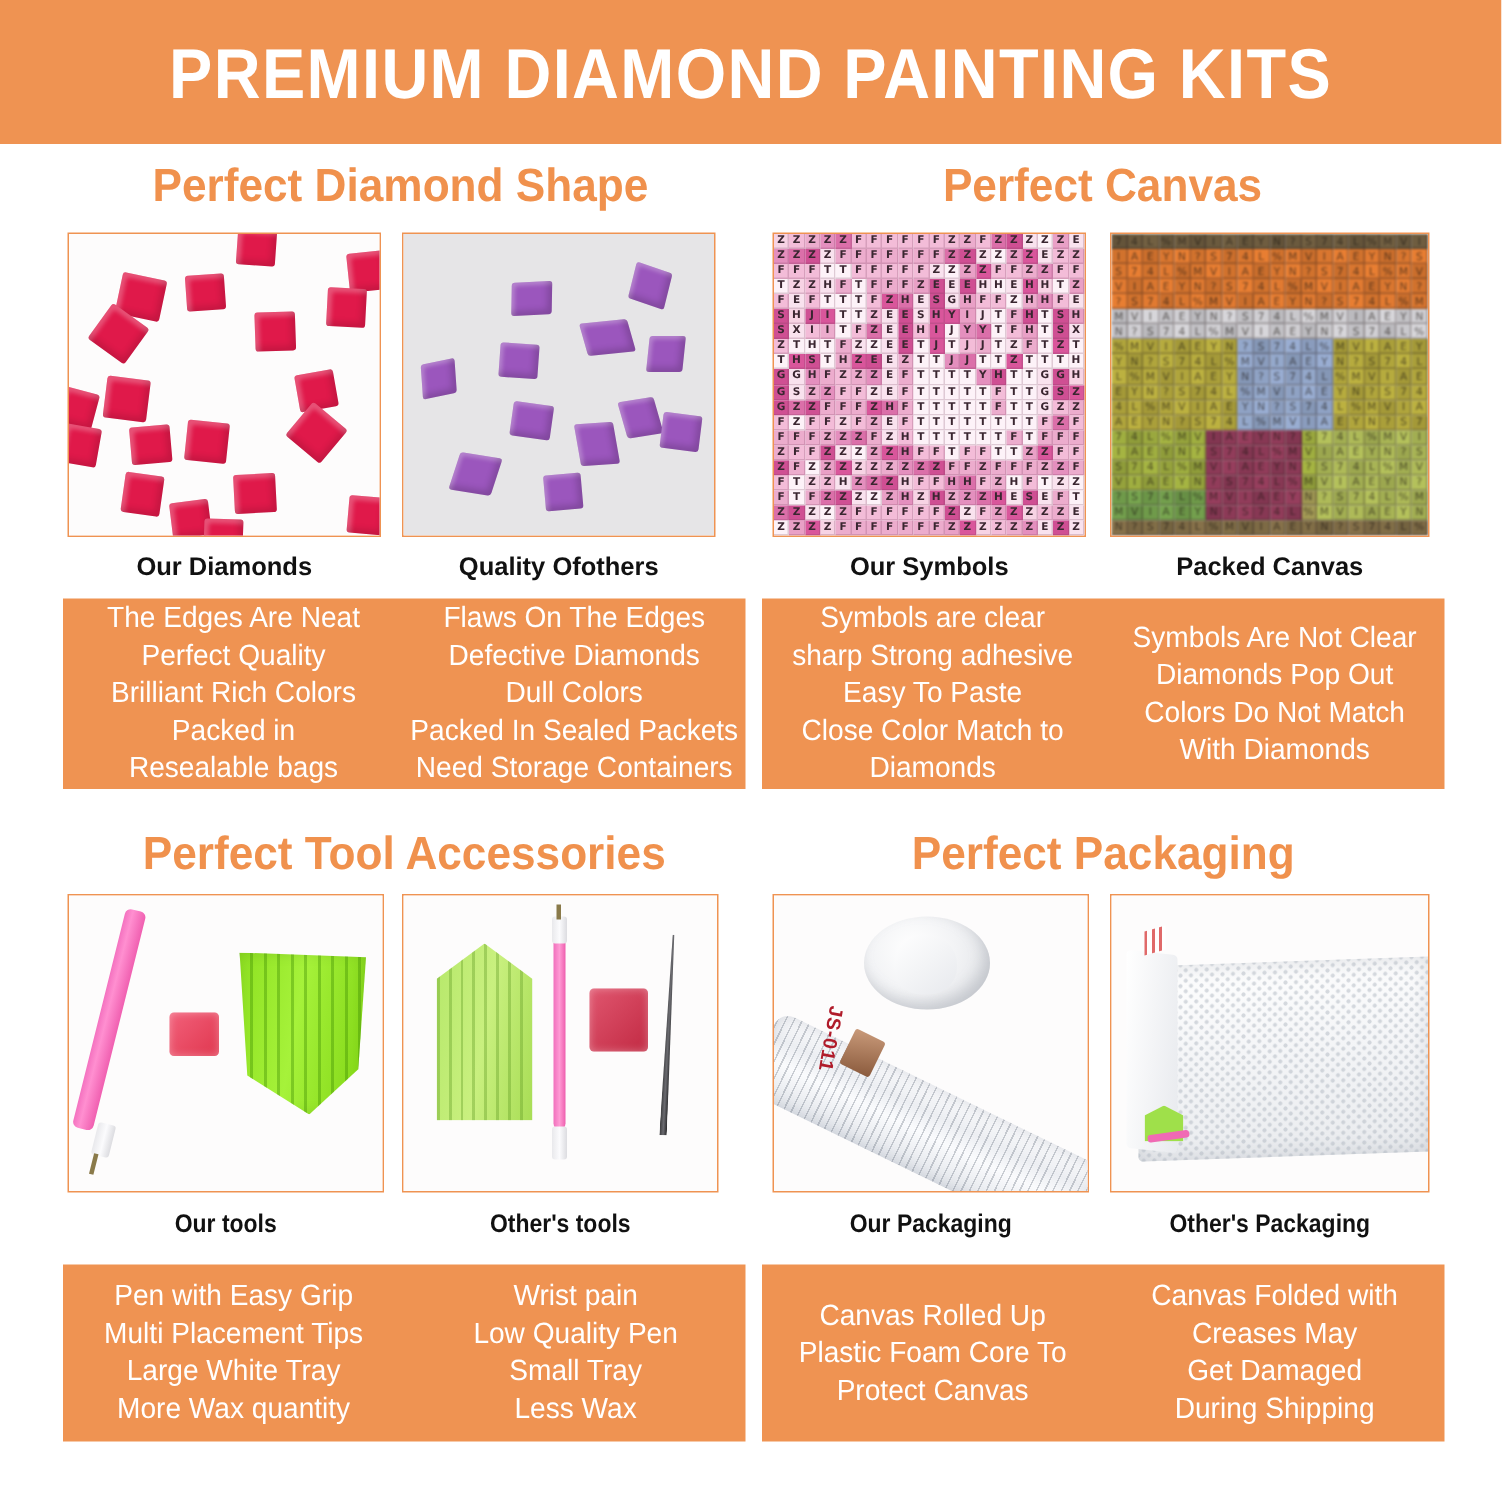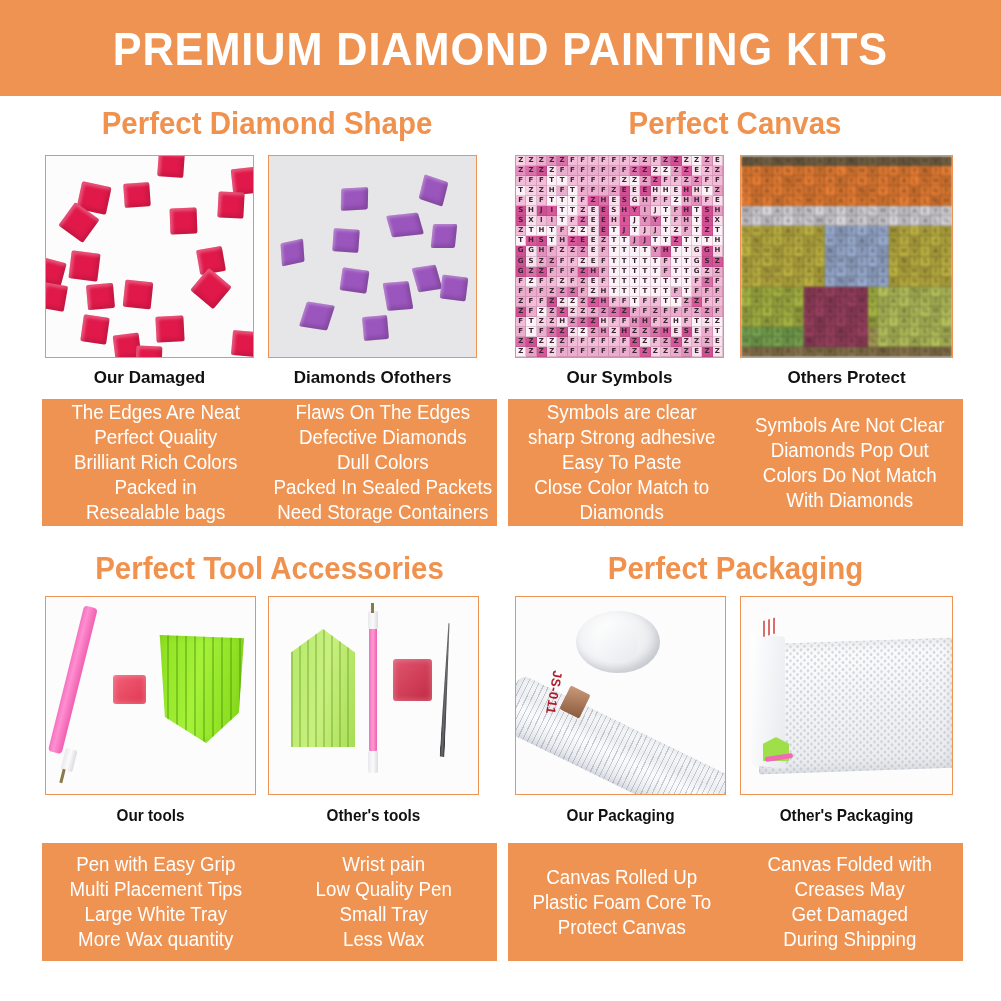--- a/index.html
+++ b/index.html
@@ -241,22 +241,22 @@
   <div class="drill purple" style="left:64px; top:73px; width:26px; height:23px; transform:rotate(4deg);"></div>
   <div class="drill purple" style="left:12px; top:85px; width:23px; height:23px; transform:rotate(-12deg) skewX(-8deg);"></div>
   <div class="drill purple" style="left:72px; top:113px; width:27px; height:23px; transform:rotate(8deg);"></div>
   <div class="drill purple" style="left:146px; top:110px; width:24px; height:25px; transform:rotate(-16deg) skewY(7deg);"></div>
   <div class="drill purple" style="left:172px; top:120px; width:26px; height:24px; transform:rotate(7deg);"></div>
   <div class="drill purple" style="left:116px; top:126px; width:26px; height:28px; transform:rotate(-4deg) skewX(6deg);"></div>
   <div class="drill purple" style="left:34px; top:147px; width:28px; height:26px; transform:rotate(18deg) skewY(-9deg);"></div>
   <div class="drill purple" style="left:94px; top:160px; width:25px; height:24px; transform:rotate(-5deg);"></div>
 </div>
 
-<div class="caption" style="left:45px; top:368px; width:209px;">Our Damaged</div>
-<div class="caption" style="left:268px; top:368px; width:209px;">Diamonds Ofothers</div>
+<div class="caption" style="left:45px; top:368px; width:209px;">Our Diamonds</div>
+<div class="caption" style="left:268px; top:368px; width:209px;">Quality Ofothers</div>
 
 <div class="photo" style="left:515px; top:155px; width:209px; height:203px;">
   <div class="grid-canvas" id="our-canvas-grid">
       <div class="cell" style="background: rgb(247, 211, 228);">Z</div>
       <div class="cell" style="background: rgb(243, 188, 216);">Z</div>
       <div class="cell" style="background: rgb(236, 172, 205);">Z</div>
       <div class="cell" style="background: rgb(228, 143, 190);">Z</div>
       <div class="cell" style="background: rgb(219, 111, 169);">Z</div>
       <div class="cell" style="background: rgb(243, 188, 216);">F</div>
       <div class="cell" style="background: rgb(243, 188, 216);">F</div>
@@ -1057,21 +1057,21 @@
         <div class="cell-blur" style="background: rgb(125, 106, 69); filter: brightness(1.07);">S</div>
         <div class="cell-blur" style="background: rgb(125, 106, 69); filter: brightness(0.965);">7</div>
         <div class="cell-blur" style="background: rgb(125, 106, 69); filter: brightness(1.035);">4</div>
         <div class="cell-blur" style="background: rgb(125, 106, 69); filter: brightness(0.93);">L</div>
         <div class="cell-blur" style="background: rgb(125, 106, 69); filter: brightness(1);">%</div>
       </div>
   </div>
 </div>
 
 <div class="caption" style="left:515px; top:368px; width:209px;">Our Symbols</div>
-<div class="caption" style="left:740px; top:368px; width:213px;">Others Protect</div>
+<div class="caption" style="left:740px; top:368px; width:213px;">Packed Canvas</div>
 
 <div class="panel" style="left:42px; top:399px; width:455px; height:127px;">
   <div class="panel-col" id="p0l">
       <span class="ln">The Edges Are Neat</span>
       <span class="ln">Perfect Quality</span>
       <span class="ln">Brilliant Rich Colors</span>
       <span class="ln">Packed in</span>
       <span class="ln">Resealable bags</span>
     </div>
   <div class="panel-col" id="p0r">

